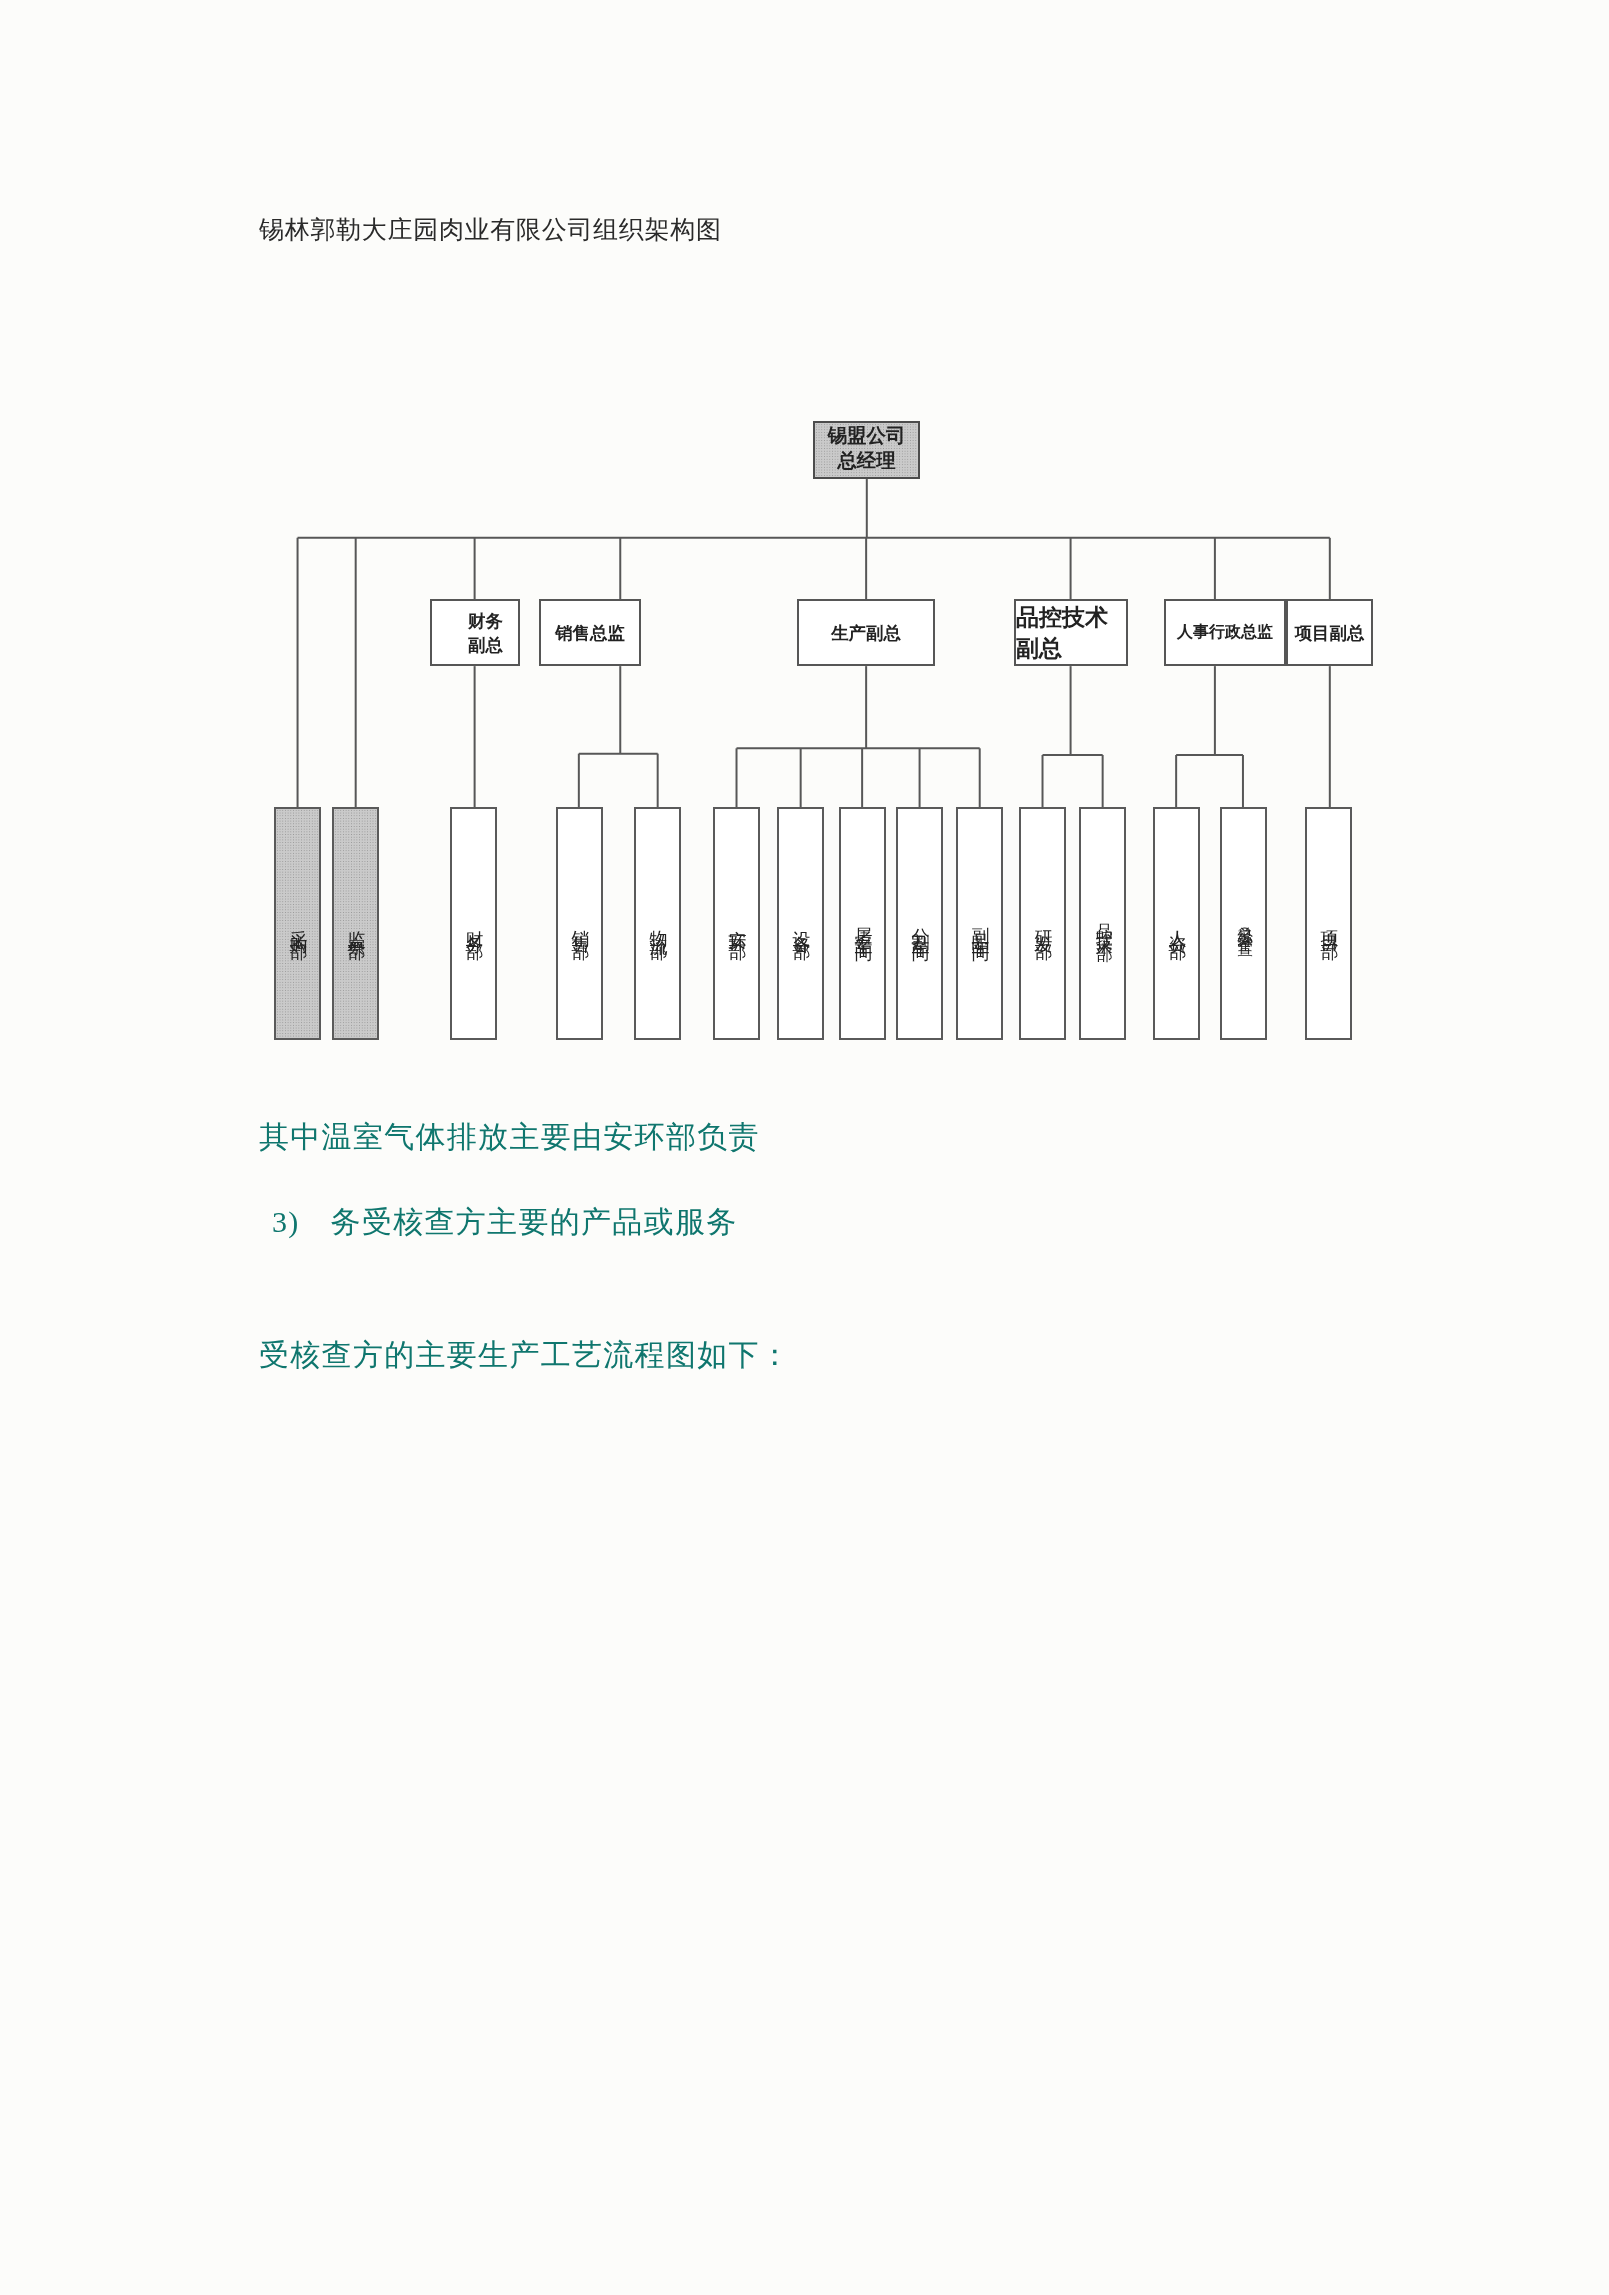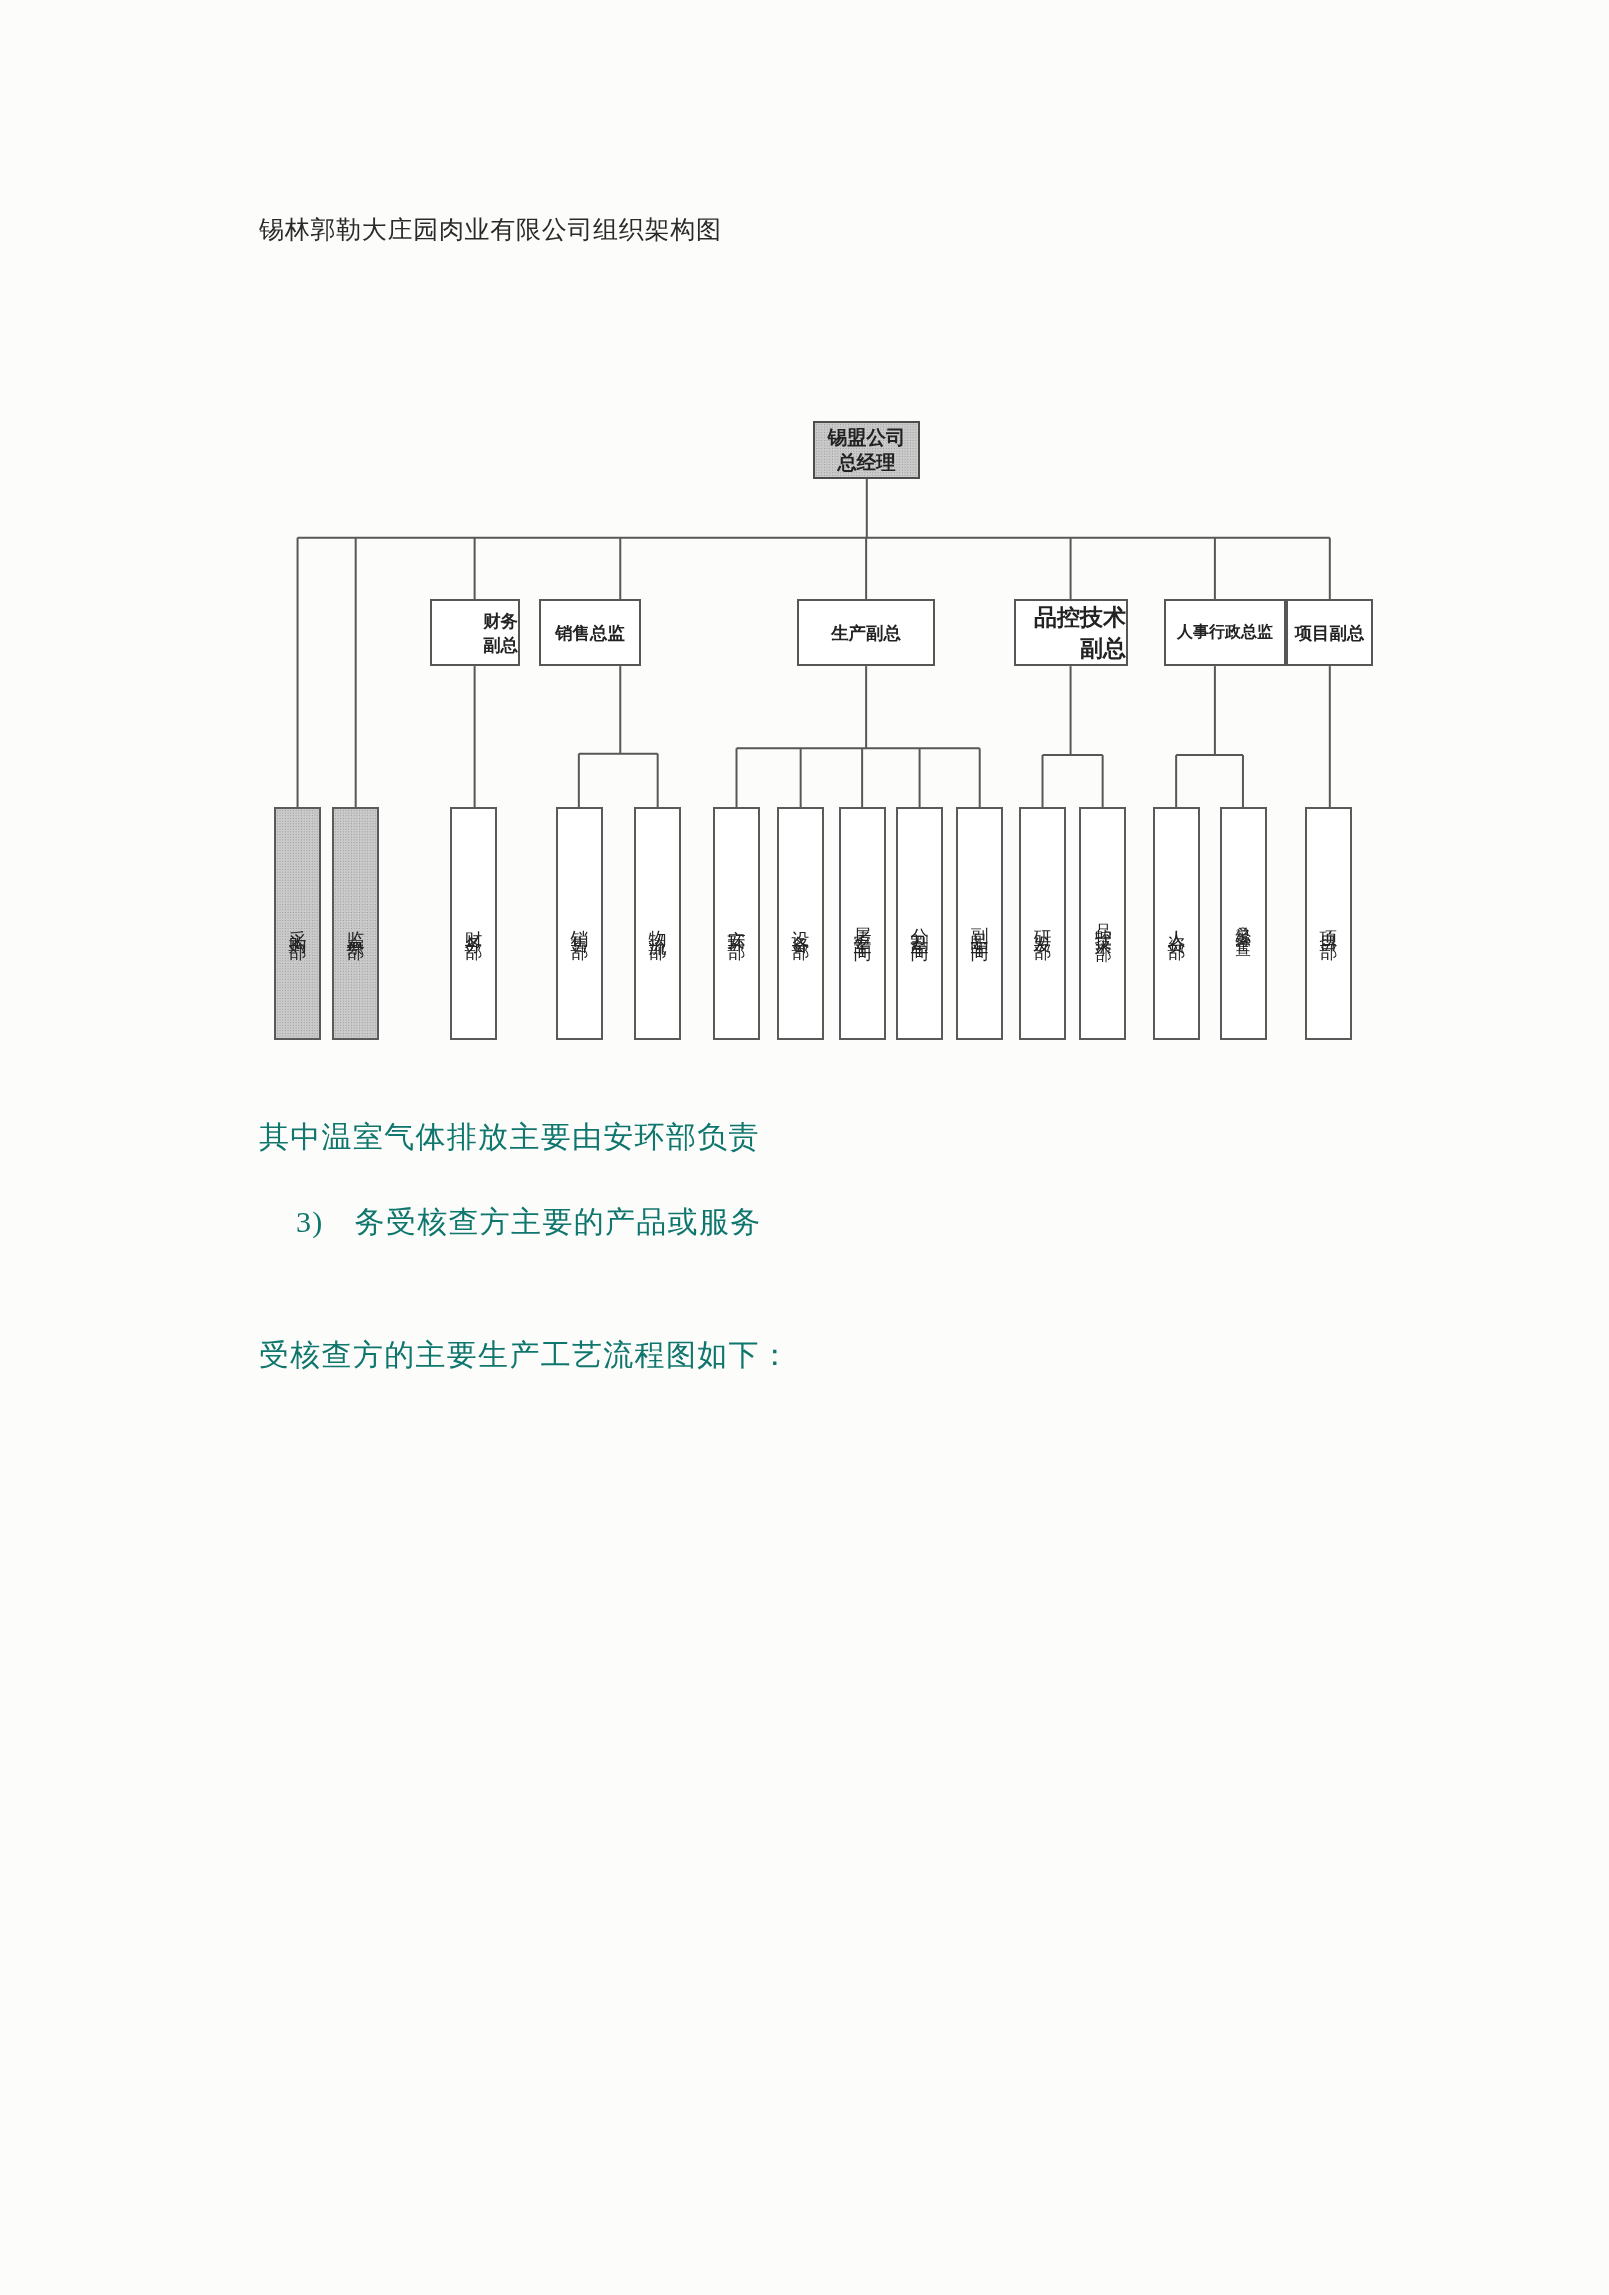--- a/index.html
+++ b/index.html
@@ -39,22 +39,23 @@
     top: 0;
   }
   .box {
     position: absolute;
     box-sizing: border-box;
     background: #ffffff;
     border: 2px solid #5a5a5a;
     display: flex;
     align-items: center;
     justify-content: center;
-    text-align: right;
+    text-align: left;
     color: #222222;
+    font-family: Liberation Mono, monospace;
   }
   .box.shaded {
     background-color: #cacaca;
     background-image: radial-gradient(#969696 0.6px, rgba(0,0,0,0) 0.7px);
     background-size: 2.7px 2.7px;
   }
   .root-box {
     left: 813px;
     top: 421px;
     width: 107px;
@@ -85,21 +86,21 @@
     line-height: 1;
   }
   .body-line {
     position: absolute;
     font-size: 30px;
     letter-spacing: 1.3px;
     color: #0f766e;
     white-space: nowrap;
   }
   .note-line   { left: 259px; top: 1117px; }
-  .item3-line  { left: 296px; top: 1202px; }
+  .item3-line  { left: 272px; top: 1202px; }
   .item3-line .marker { margin-right: 31px; }
   .para-line1  { left: 350px; top: 1287px; }
   .para-line2  { left: 259px; top: 1335px; }
 </style>
 </head>
 <body>
 
 <div class="page">
 
   <div class="doc-title">锡林郭勒大庄园肉业有限公司组织架构图</div>

